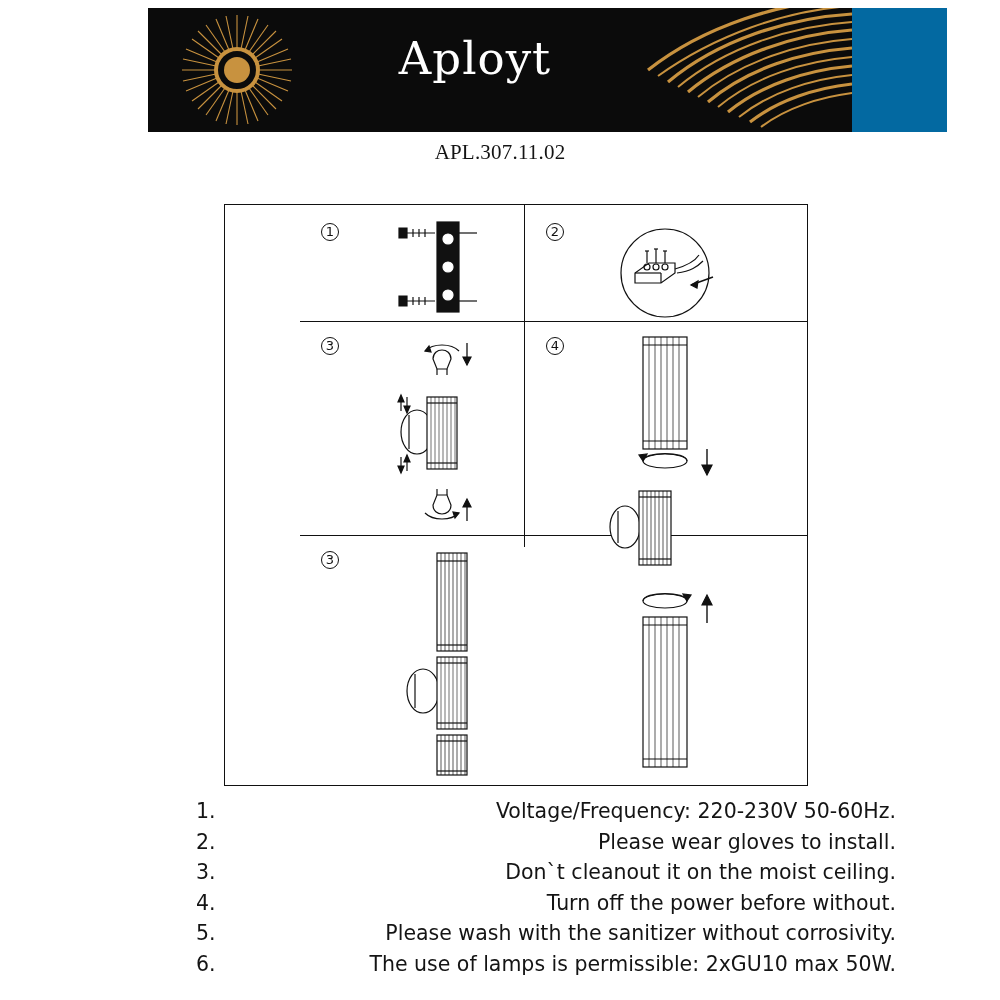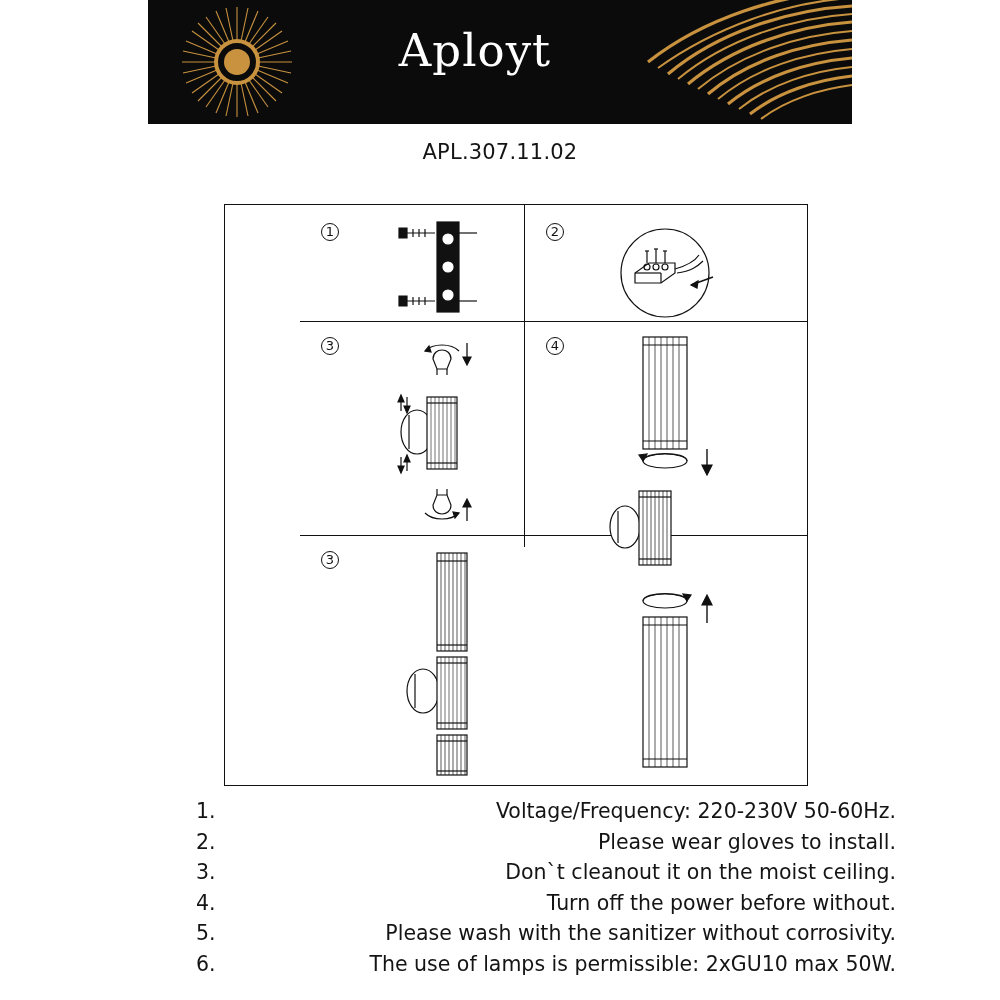--- a/index.html
+++ b/index.html
@@ -12,23 +12,23 @@
   .page {
     position: relative;
     width: 1000px; height: 1000px;
     overflow: hidden;
     background: #fff;
   }
 
   
   .banner {
     position: absolute;
-    left: 148px; top: 0;
-    width: 704px; height: 124px;
-    background: #404040;
+    left: 148px; top: 8px;
+    width: 799px; height: 124px;
+    background: #0369a1;
     overflow: hidden;
   }
   .banner-svg { position: absolute; left: 0; top: 0; }
   .brand {
     position: absolute;
     left: 182px; top: 28px;
     width: 290px;
     text-align: center;
     color: #ffffff;
     font-family: "DejaVu Serif", serif;
@@ -40,21 +40,21 @@
   
   .title-block {
     position: absolute;
     left: 0; top: 138px;
     width: 1000px;
     text-align: center;
     color: #141414;
     font-size: 21px;
     line-height: 29px;
   }
-  .title-block .line2 { letter-spacing: 0.2px; }
+  .title-block .line2 { letter-spacing: 0.2px; font-family: Liberation Serif, serif; }
 
   
   .frame {
     position: absolute;
     left: 224px; top: 204px;
     width: 584px; height: 582px;
     border: 1.4px solid #111;
     background: #fff;
   }
   .hline {

